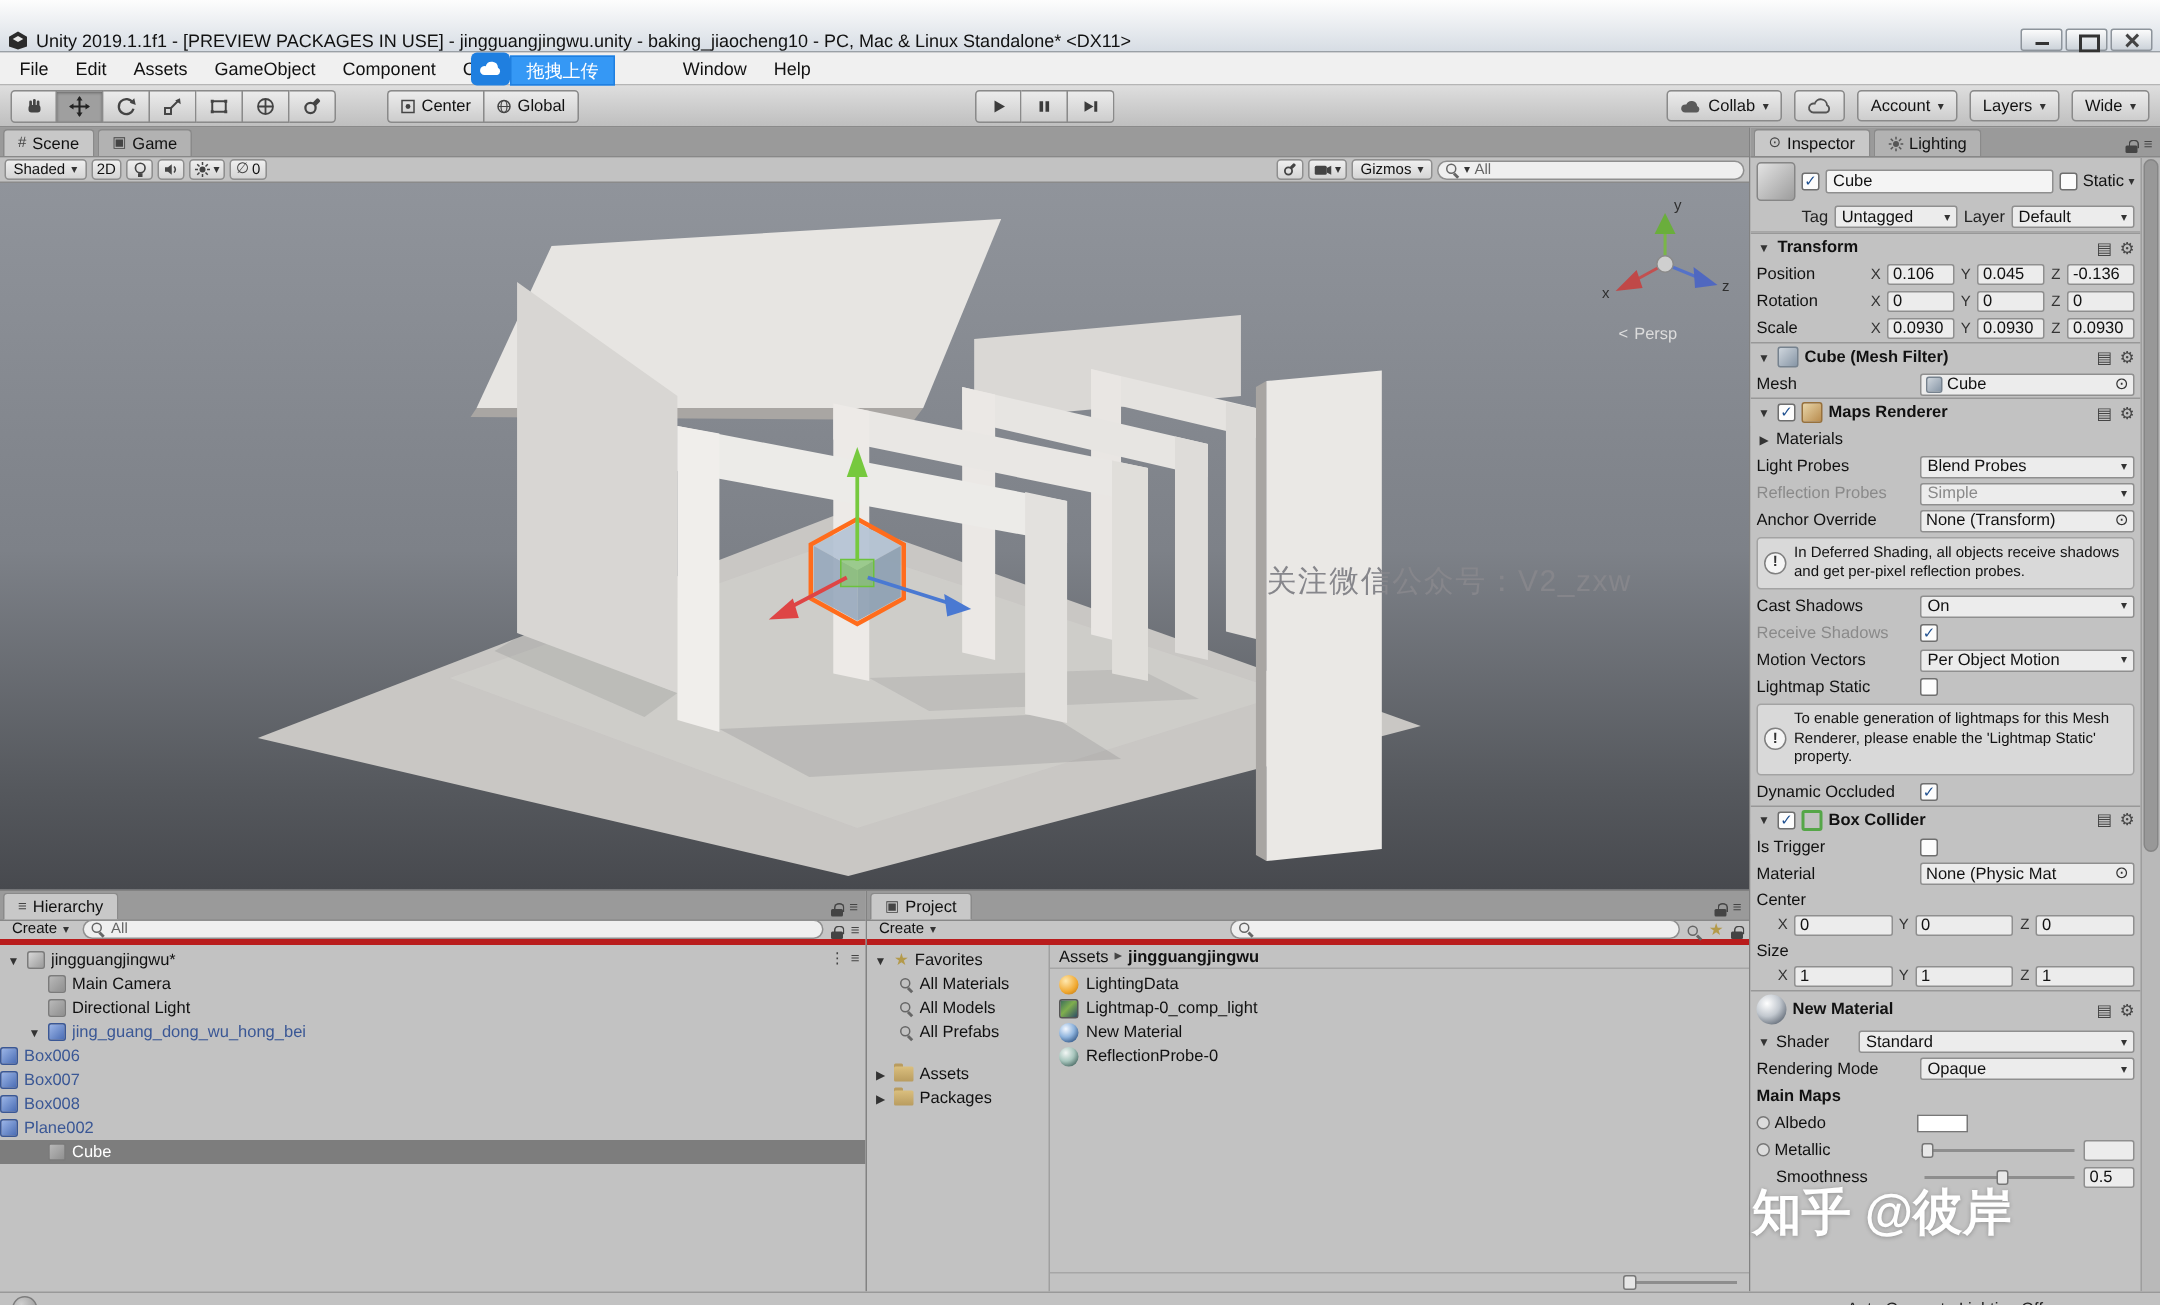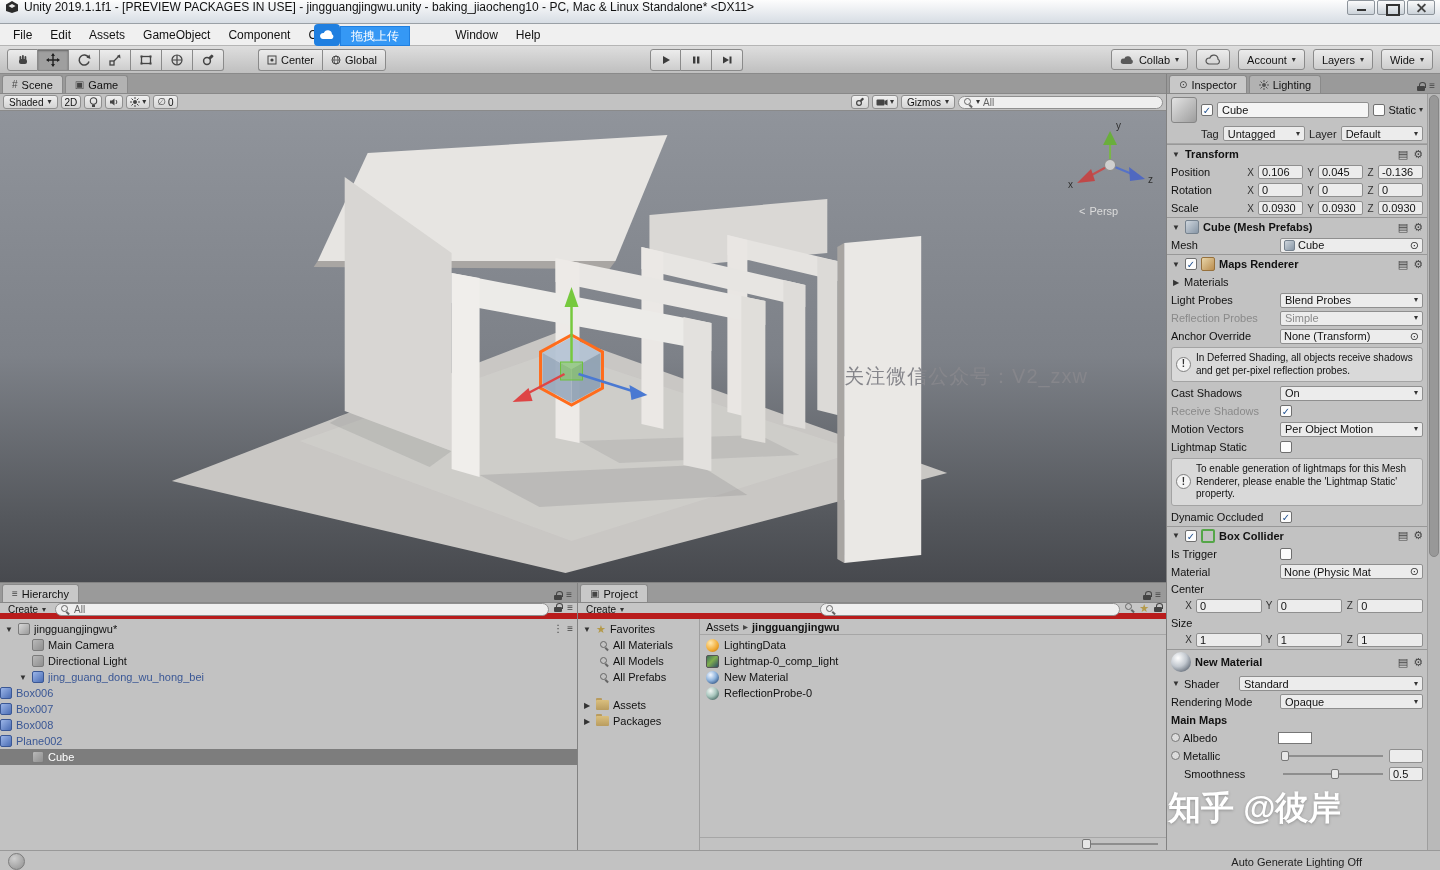--- a/index.html
+++ b/index.html
@@ -1,21 +1,21 @@
 <!DOCTYPE html>
 <html><head>
 <meta charset="utf-8">
 <style>
   *{box-sizing:border-box;margin:0;padding:0}
   html,body{width:1440px;height:870px}
   body{font-family:"Liberation Sans","DejaVu Sans",sans-serif;font-size:11px;color:#111;background:#c2c2c2;overflow:hidden}
   .app{position:relative;width:1440px;height:870px;display:flex;flex-direction:column}
 
   
-  .titlebar{height:24px;background:linear-gradient(#fdfdfd,#d7dde4);border-bottom:1px solid #9aa0a6;display:flex;align-items:flex-start;padding:0 5px;font-size:12px;flex:none}
+  .titlebar{height:35px;background:linear-gradient(#fdfdfd,#d7dde4);border-bottom:1px solid #9aa0a6;display:flex;align-items:flex-end;padding:0 5px;font-size:12px;flex:none}
   .ulogo{width:14px;height:14px;margin-right:5px;flex:none}
   .title-text{white-space:nowrap;overflow:hidden}
   .win-btns{margin-left:auto;display:flex;gap:2px}
   .win-btn{width:28px;height:15px;border:1px solid #8d949b;background:linear-gradient(#fbfbfb,#ccd3da);border-radius:2px;position:relative}
   .g-min::after{content:"";position:absolute;left:9px;bottom:3px;width:9px;height:2px;background:#333}
   .g-max::after{content:"";position:absolute;left:8px;top:3px;width:10px;height:8px;border:2px solid #333}
   .g-close::before,.g-close::after{content:"";position:absolute;left:8px;top:6px;width:11px;height:2px;background:#444}
   .g-close::before{transform:rotate(45deg)}.g-close::after{transform:rotate(-45deg)}
 
   
@@ -65,21 +65,21 @@
   .viewport{flex:1;position:relative;background:linear-gradient(180deg,#90949b 0%,#7d8188 52%,#55585d 86%,#47494e 100%);overflow:hidden}
   .scene-svg{position:absolute;inset:0;width:100%;height:100%}
   .ax-lb{font-size:10px;fill:#2f2f2f;font-family:"Liberation Sans",sans-serif}
   .persp-lb{font-size:11px;fill:#dcdcdc;font-family:"Liberation Sans",sans-serif}
   .scene-wm{font-size:20px;fill:#86868b;font-family:"Liberation Sans","DejaVu Sans",sans-serif;letter-spacing:1px}
 
   
   .bottom-row{flex:1;display:flex;border-top:1px solid #828282;min-height:0}
   .hierarchy-panel{width:578px;flex:none;border-right:1px solid #828282;display:flex;flex-direction:column;background:#c2c2c2}
   .project-panel{flex:1;display:flex;flex-direction:column;background:#c2c2c2;min-width:0}
-  .panel-toolbar{height:16px;background:#c6c6c6;border-bottom:6px solid #b91c1c;display:flex;align-items:flex-start;gap:5px;padding:0 4px;flex:none}
+  .panel-toolbar{height:16px;background:#c6c6c6;border-bottom:4px solid #b91c1c;display:flex;align-items:flex-end;gap:5px;padding:0 4px;flex:none}
   .create-dd{height:13px;display:flex;align-items:center;gap:4px;padding:0 4px;font-size:10px}
   .search{flex:1;height:13px;background:#efefef;border:1px solid #8f8f8f;border-radius:7px;display:flex;align-items:center;gap:4px;padding:0 5px;color:#666;font-size:10px}
   .mini-ic{color:#444;font-size:10px;line-height:1}
 
   .tree{flex:1;overflow:hidden;padding-top:2px}
   .hrow{height:16px;display:flex;align-items:center;gap:4px;padding-right:4px}
   .hrow.sel{background:#7d7d7d;color:#fff}
   .hrow.blue .hlabel{color:#3a5795}
   .hrow.sel .hlabel{color:#fff}
   .d0{padding-left:4px}.d1{padding-left:18px}.d2{}
@@ -696,21 +696,21 @@
             <span class="nf">0.0930</span>
           <span class="axl">Y</span>
             <span class="nf">0.0930</span>
           <span class="axl">Z</span>
             <span class="nf">0.0930</span>
         </div>
 
         <div class="chead">
           <span class="fold">▼</span>
           <span class="comp-ic ci-mesh"></span>
-          <span>Cube (Mesh Prefabs)</span>
+          <span>Cube (Mesh Filter)</span>
           <span class="hic">
               <span>▤</span>
               <span>⚙</span>
             </span>
         </div>
         <div class="irow">
           <span class="ilabel">Mesh</span>
           <span class="ofield">
               <span class="mini-mesh"></span>
               <span>Cube</span>

